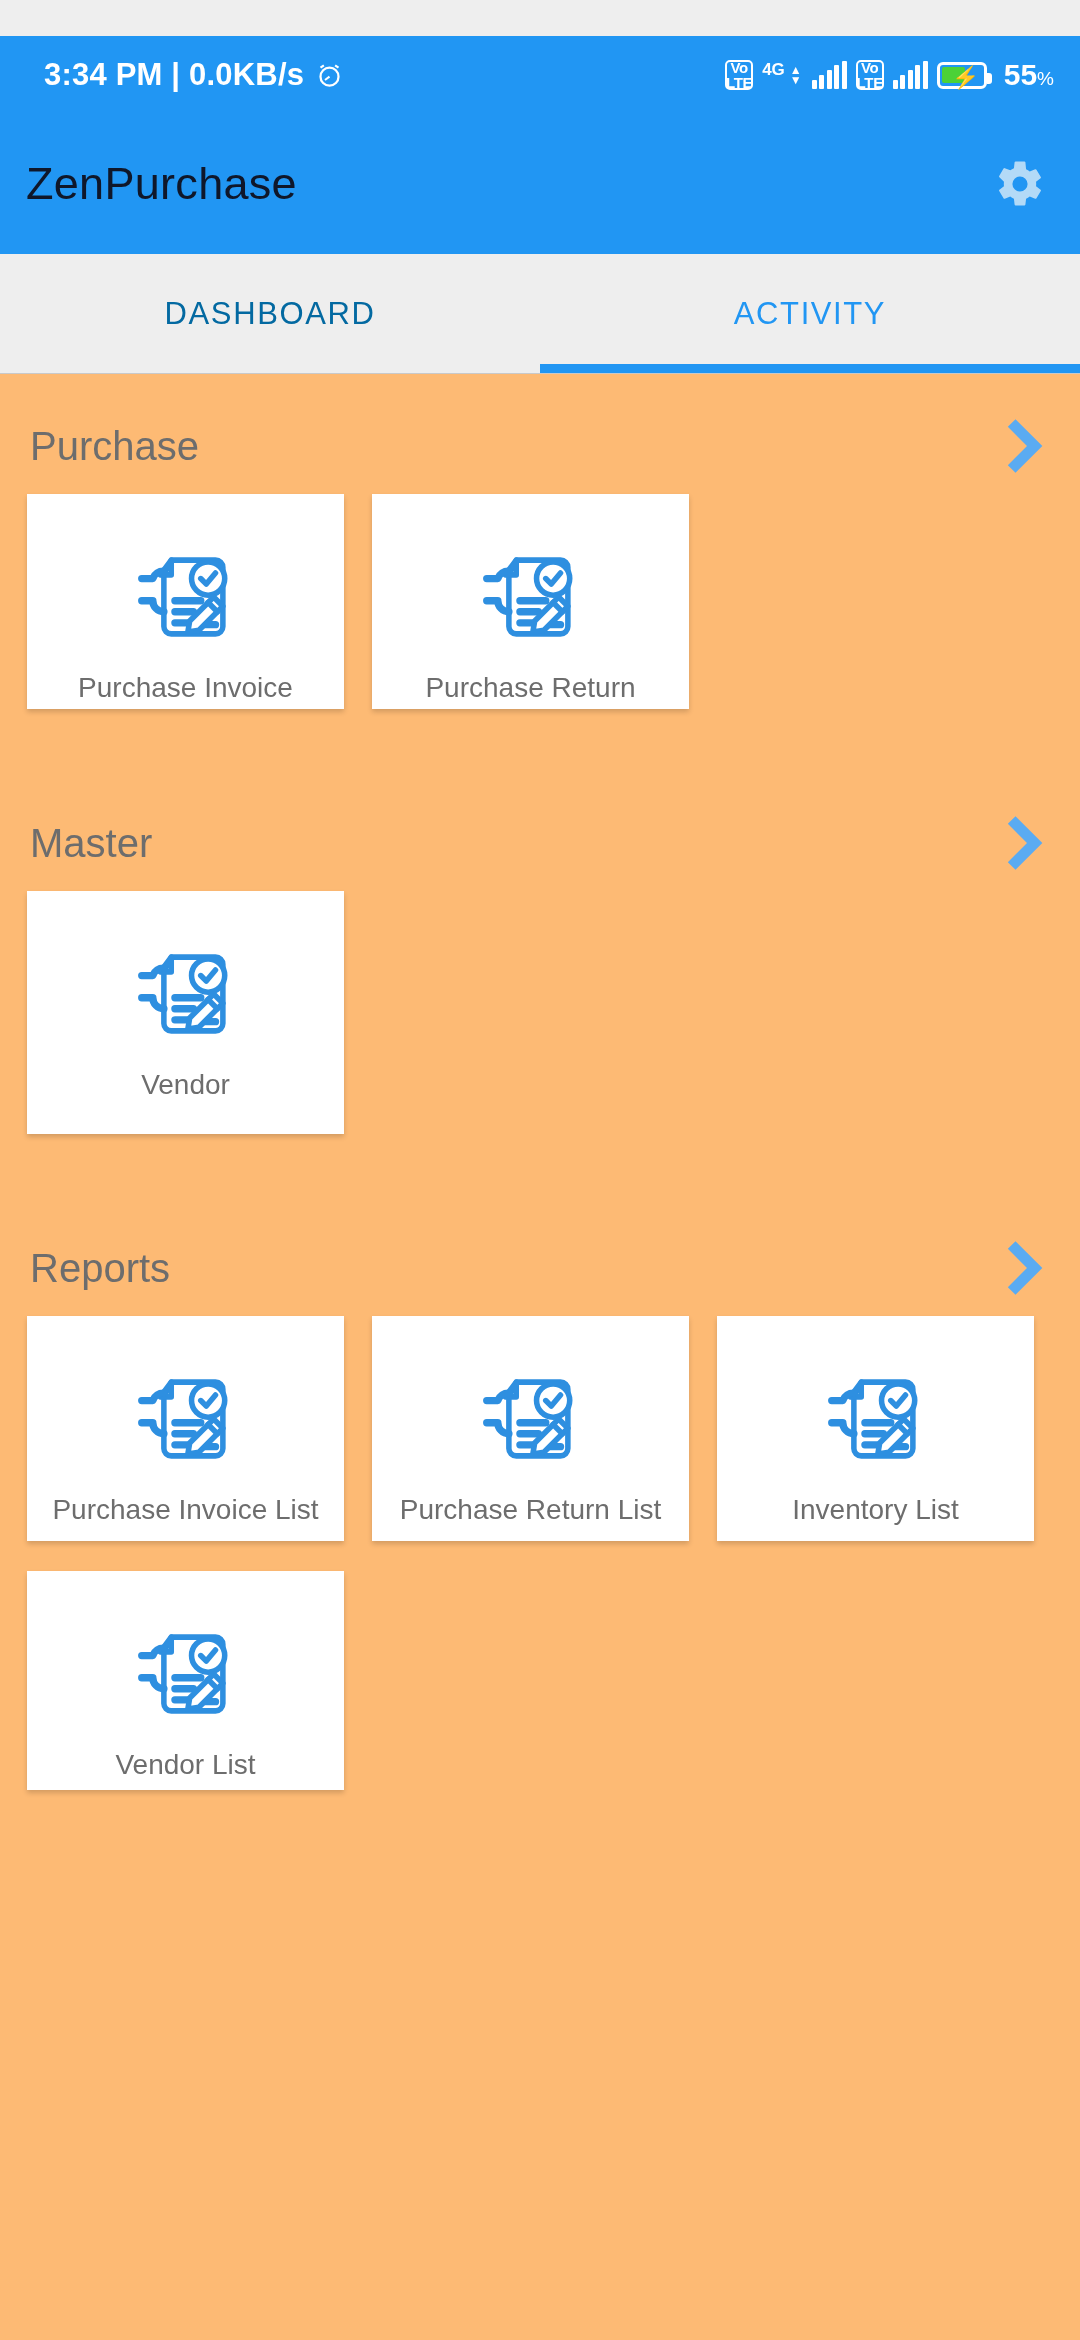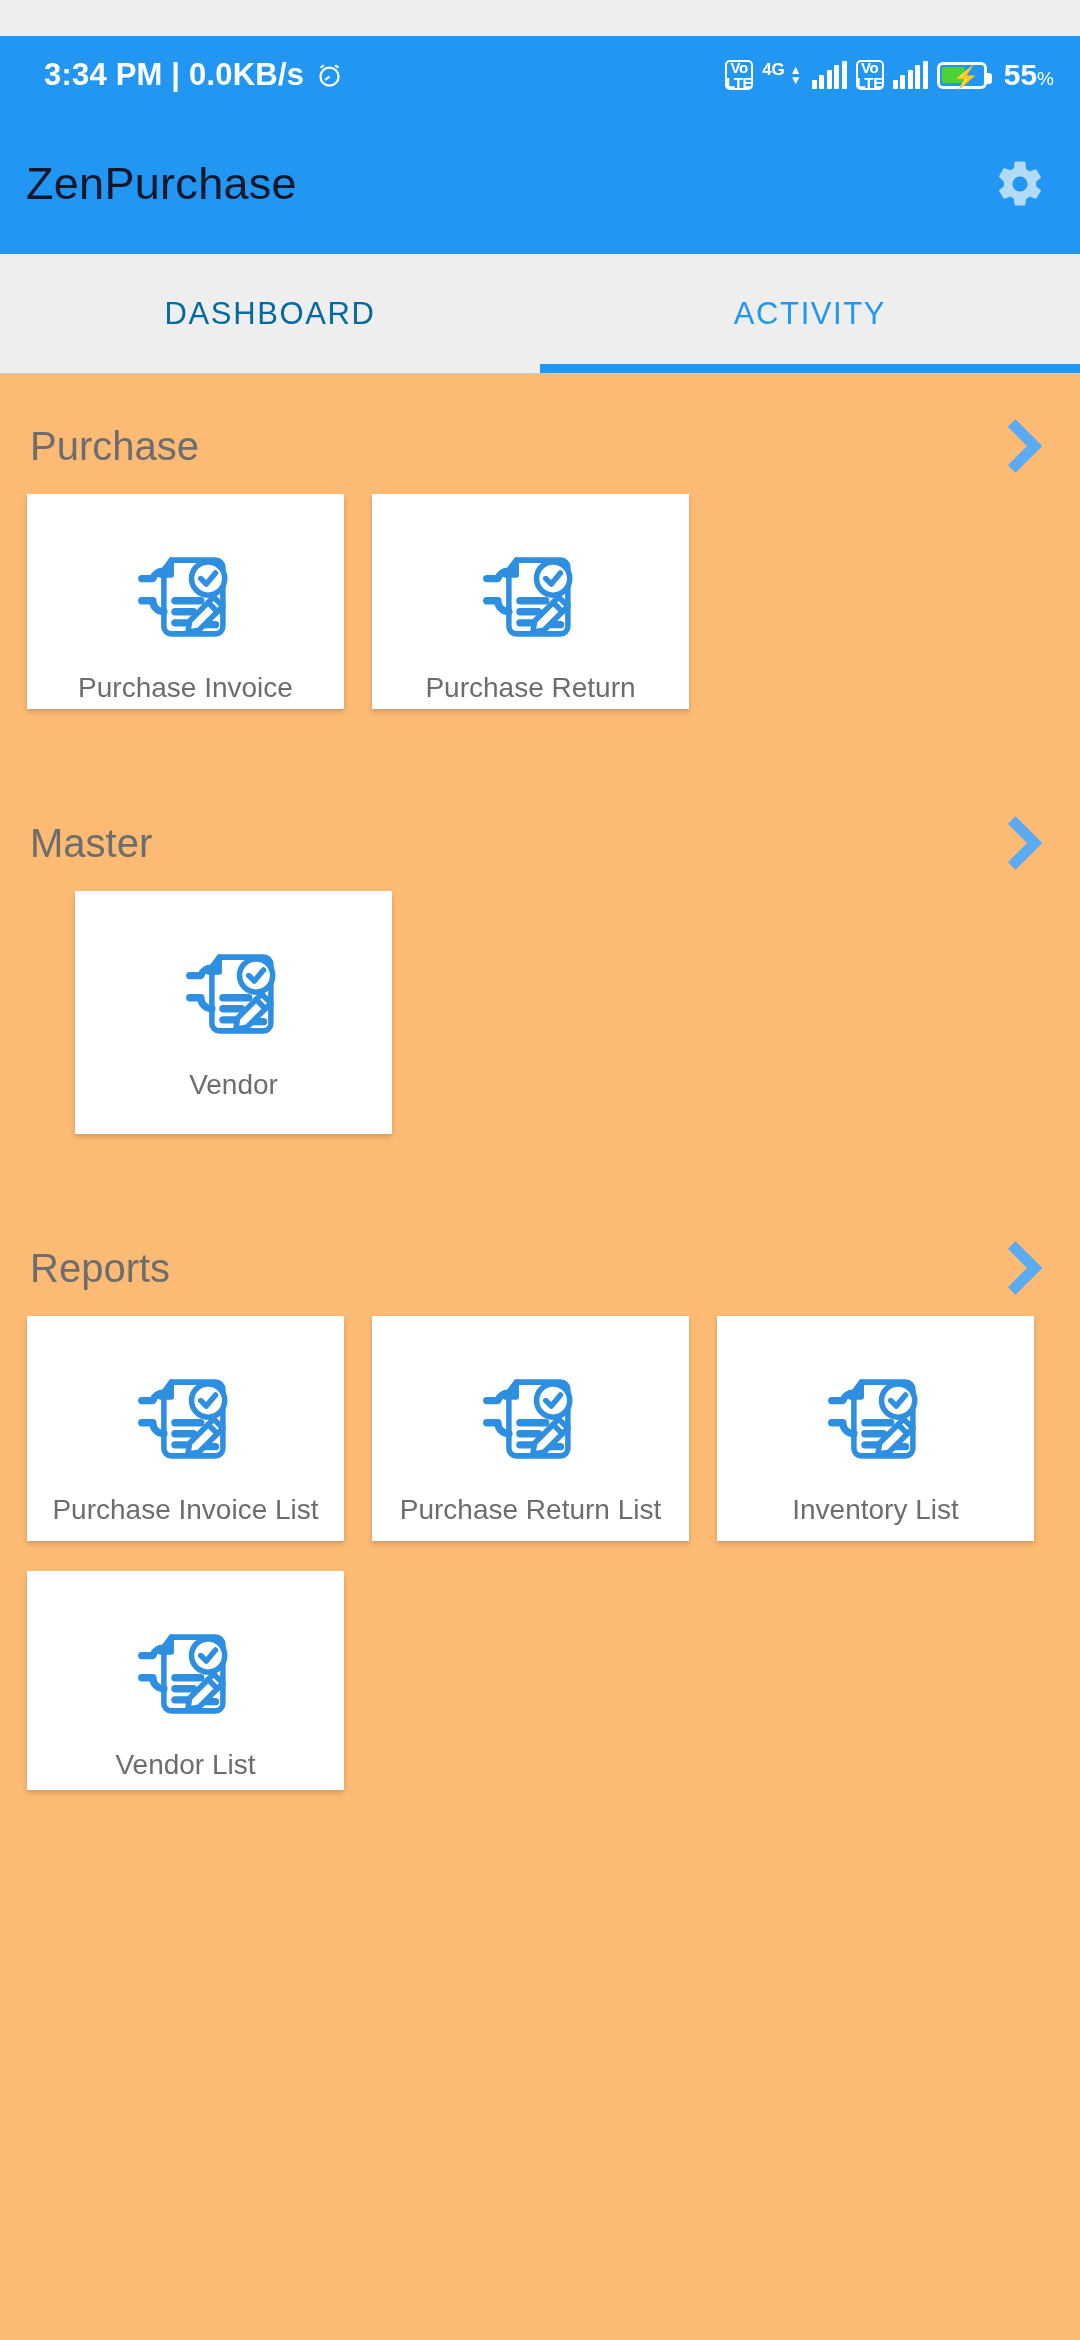--- a/index.html
+++ b/index.html
@@ -86,21 +86,21 @@
 
   .card-row{ display:flex; padding:0 27px; gap:28px; flex-wrap:wrap; }
 
   .card{
     width:317px; background:#ffffff;
     box-shadow:0 3px 5px rgba(0,0,0,.17);
     display:flex; flex-direction:column; align-items:center;
     padding-top:44px;
   }
   .card.h-a{ height:215px; }
-  .card.h-b{ height:243px;margin-left:48px; }
+  .card.h-b{ height:243px; }
   .card.h-c{ height:225px; }
   .card.h-d{ height:219px; }
   .card .ic{ width:118px; height:118px; }
   .card .lbl{
     font-size:28px; color:#6d6d6d; text-align:center;
     line-height:36px; margin-top:14px; padding:0 8px;
   }
 
   .gap-xl{ height:86px; }
   .gap-md{ height:30px; }

